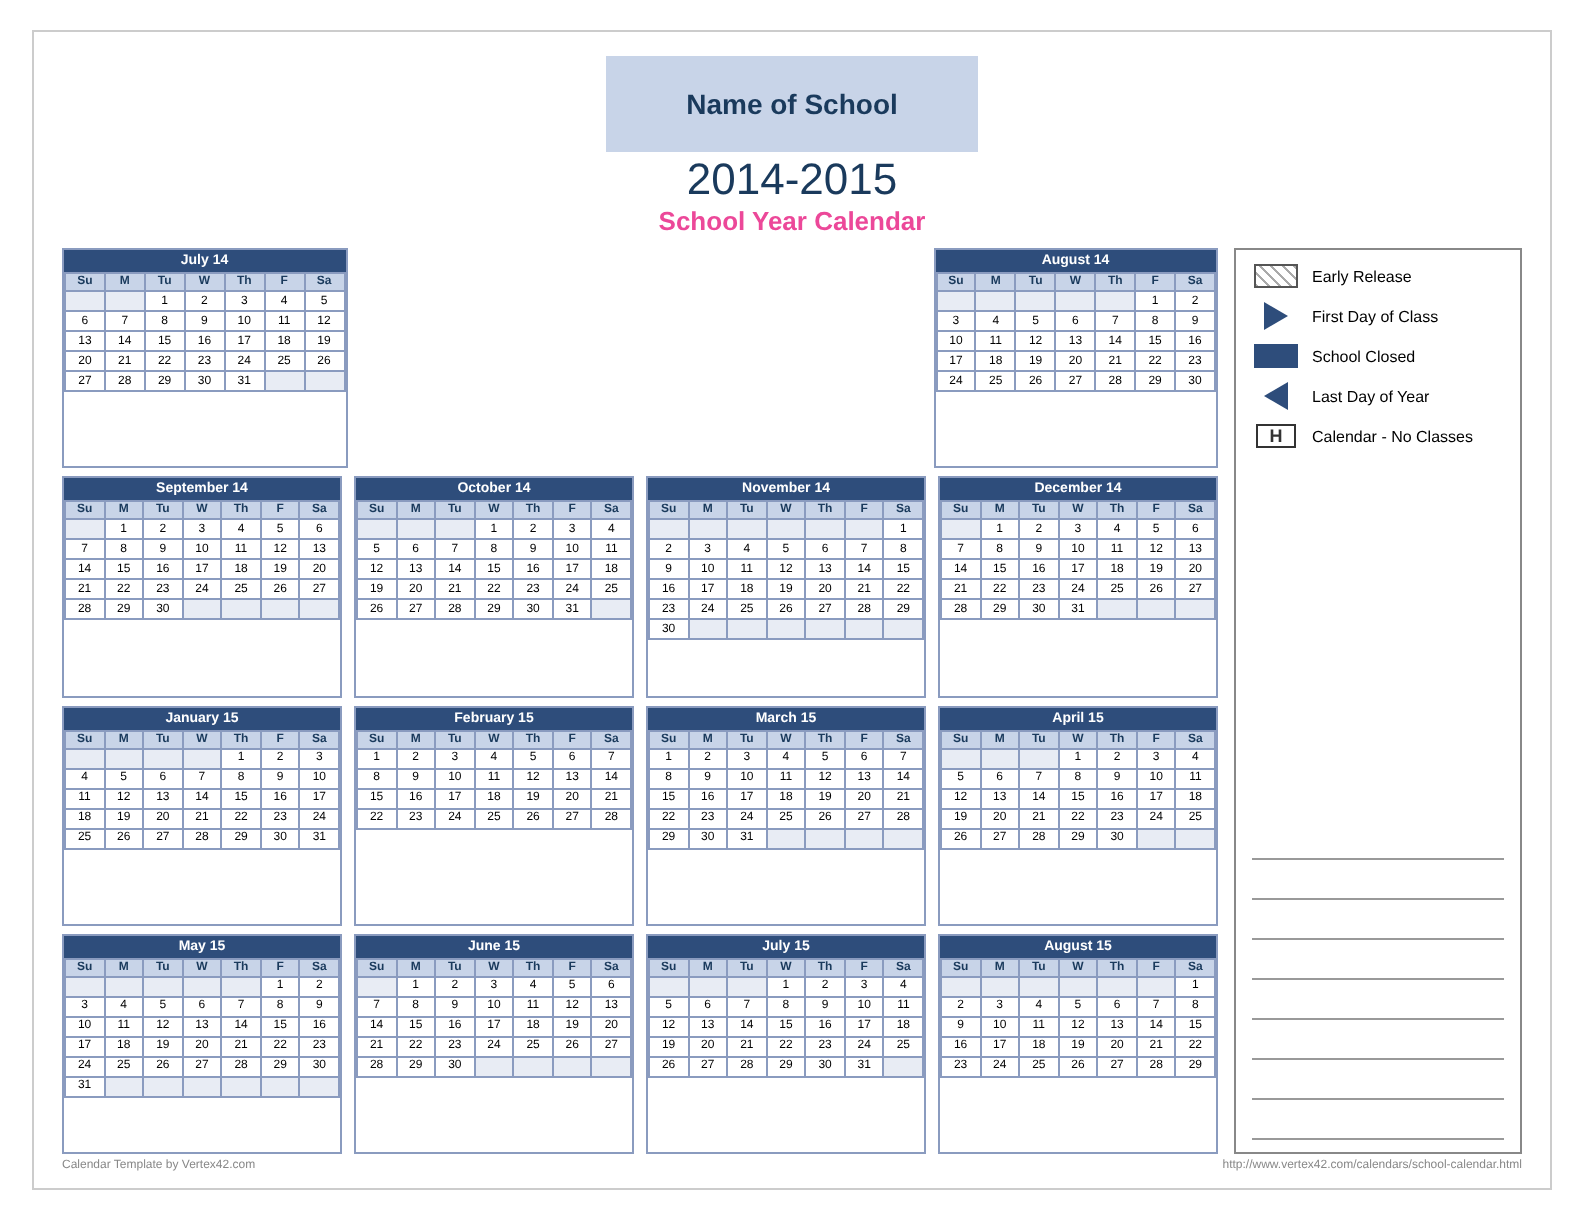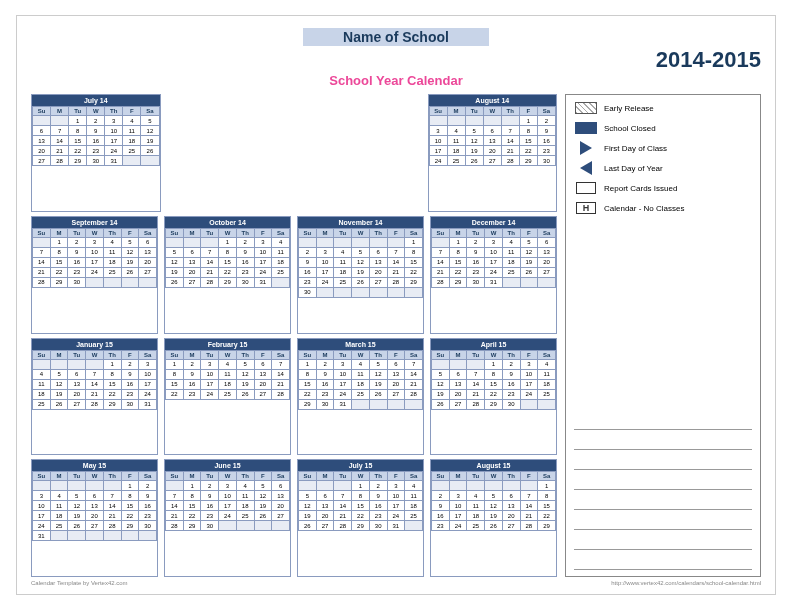--- a/index.html
+++ b/index.html
@@ -25,28 +25,27 @@
     .header {
       text-align: center;
       margin-bottom: 6px;
     }
     .header .school-name {
       font-size: 14px;
       font-weight: bold;
       color: #1a3a5c;
       background: #c8d4e8;
       display: inline-block;
-      padding: 1px 40px;
+      padding: 16px 40px;
       margin-bottom: 1px;
     }
     .header .year {
       font-size: 22px;
-      font-weight: bold;
+      font-weight: normal;
       color: #1a3a5c;
-      text-align: right;
     }
     .header .subtitle {
       font-size: 13px;
       color: #ec4899;
       font-weight: bold;
     }
     .main-content {
       display: flex;
       flex: 1;
       gap: 8px;
@@ -96,21 +95,21 @@
       border: 1px solid #8a9bbf;
       color: #000;
       width: 14.28%;
       height: 10px;
     }
     .cal-grid td.empty { background: #e8ecf4; }
     .cal-grid td.sun { color: #000; }
     .cal-grid td.sat { color: #000; }
 
     .legend-area {
-      width: 196px;
+      width: 144px;
       border: 1px solid #888;
       display: flex;
       flex-direction: column;
       padding: 6px 8px;
       gap: 6px;
     }
     .legend-item {
       display: flex;
       align-items: center;
       gap: 6px;
@@ -1111,41 +1110,35 @@
 
     <div class="legend-area">
       <div class="legend-item">
         <div class="legend-icon">
           <div class="hatch-box"></div>
         </div>
         <span>Early Release</span>
       </div>
       <div class="legend-item">
         <div class="legend-icon">
+          <div class="triangle-right"></div>
+        </div>
+        <span>First Day of Class</span>
+      </div>
+      <div class="legend-item">
+        <div class="legend-icon">
           <div class="solid-box"></div>
         </div>
         <span>School Closed</span>
       </div>
       <div class="legend-item">
         <div class="legend-icon">
-          <div class="triangle-right"></div>
-        </div>
-        <span>First Day of Class</span>
-      </div>
-      <div class="legend-item">
-        <div class="legend-icon">
           <div class="triangle-left"></div>
         </div>
         <span>Last Day of Year</span>
-      </div>
-      <div class="legend-item">
-        <div class="legend-icon">
-          <div class="outline-box"></div>
-        </div>
-        <span>Report Cards Issued</span>
       </div>
       <div class="legend-item">
         <div class="legend-icon">
           <div class="h-box">H</div>
         </div>
         <span>Calendar - No Classes</span>
       </div>
       <div class="legend-lines">
         <div class="legend-line"></div>
         <div class="legend-line"></div>

